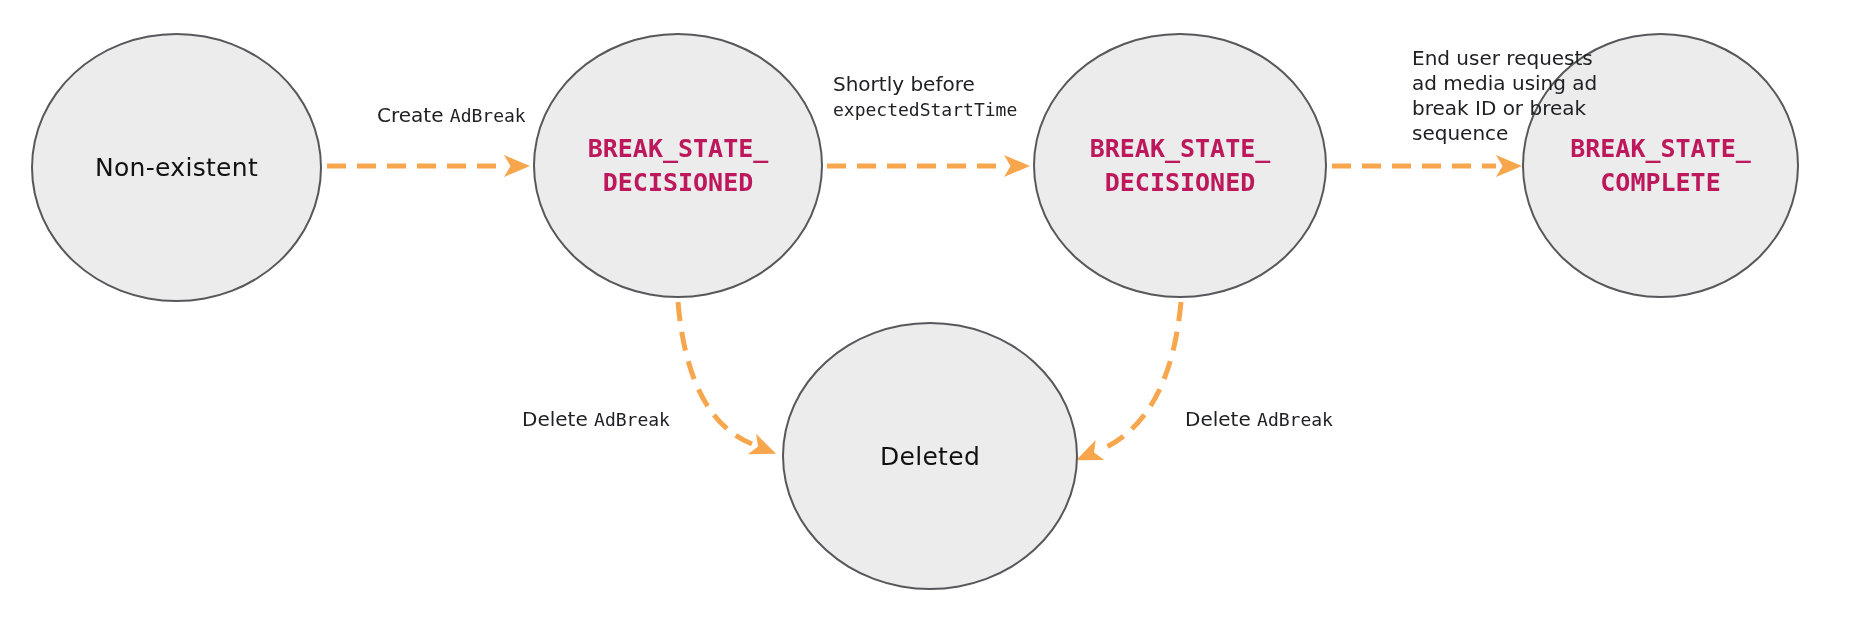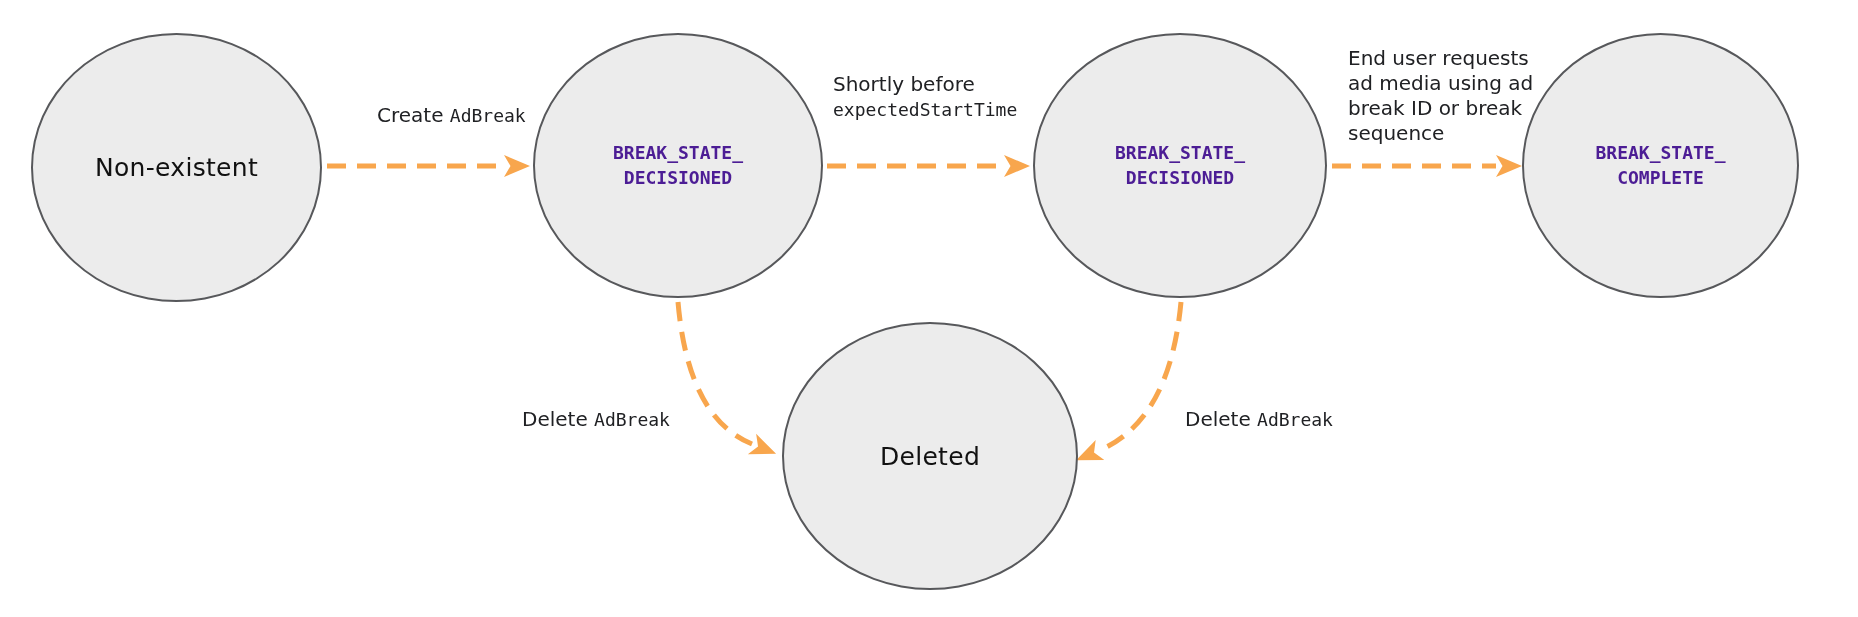--- a/index.html
+++ b/index.html
@@ -36,23 +36,23 @@
   .node .label-sans {
     font-weight: normal;
     font-size: 25px;
     color: #111111;
     letter-spacing: 0.3px;
   }
 
   .node .label-mono {
     font-family: "DejaVu Sans Mono", monospace;
     font-weight: bold;
-    font-size: 18px;
+    font-size: 25px;
     line-height: 1.35;
-    color: #4c1d95;
+    color: #be185d;
     white-space: pre;
   }
 
   .edge-label {
     position: absolute;
     font-size: 20px;
     line-height: 25px;
     color: #202124;
     white-space: nowrap;
   }
@@ -102,21 +102,21 @@
 
   <div class="edge-label" style="left:353px; top:103px;margin-left:24px;">
     <span>Create </span><span class="code">AdBreak</span>
   </div>
 
   <div class="edge-label" style="left:833px; top:72px;">
     <div>Shortly before</div>
     <div class="code">expectedStartTime</div>
   </div>
 
-  <div class="edge-label" style="left:1348px; top:46px;">
+  <div class="edge-label" style="left:1412px; top:46px;">
     <div>End user requests</div>
     <div>ad media using ad</div>
     <div>break ID or break</div>
     <div>sequence</div>
   </div>
 
   <div class="edge-label" style="left:522px; top:407px;">
     <span>Delete </span><span class="code">AdBreak</span>
   </div>
 

